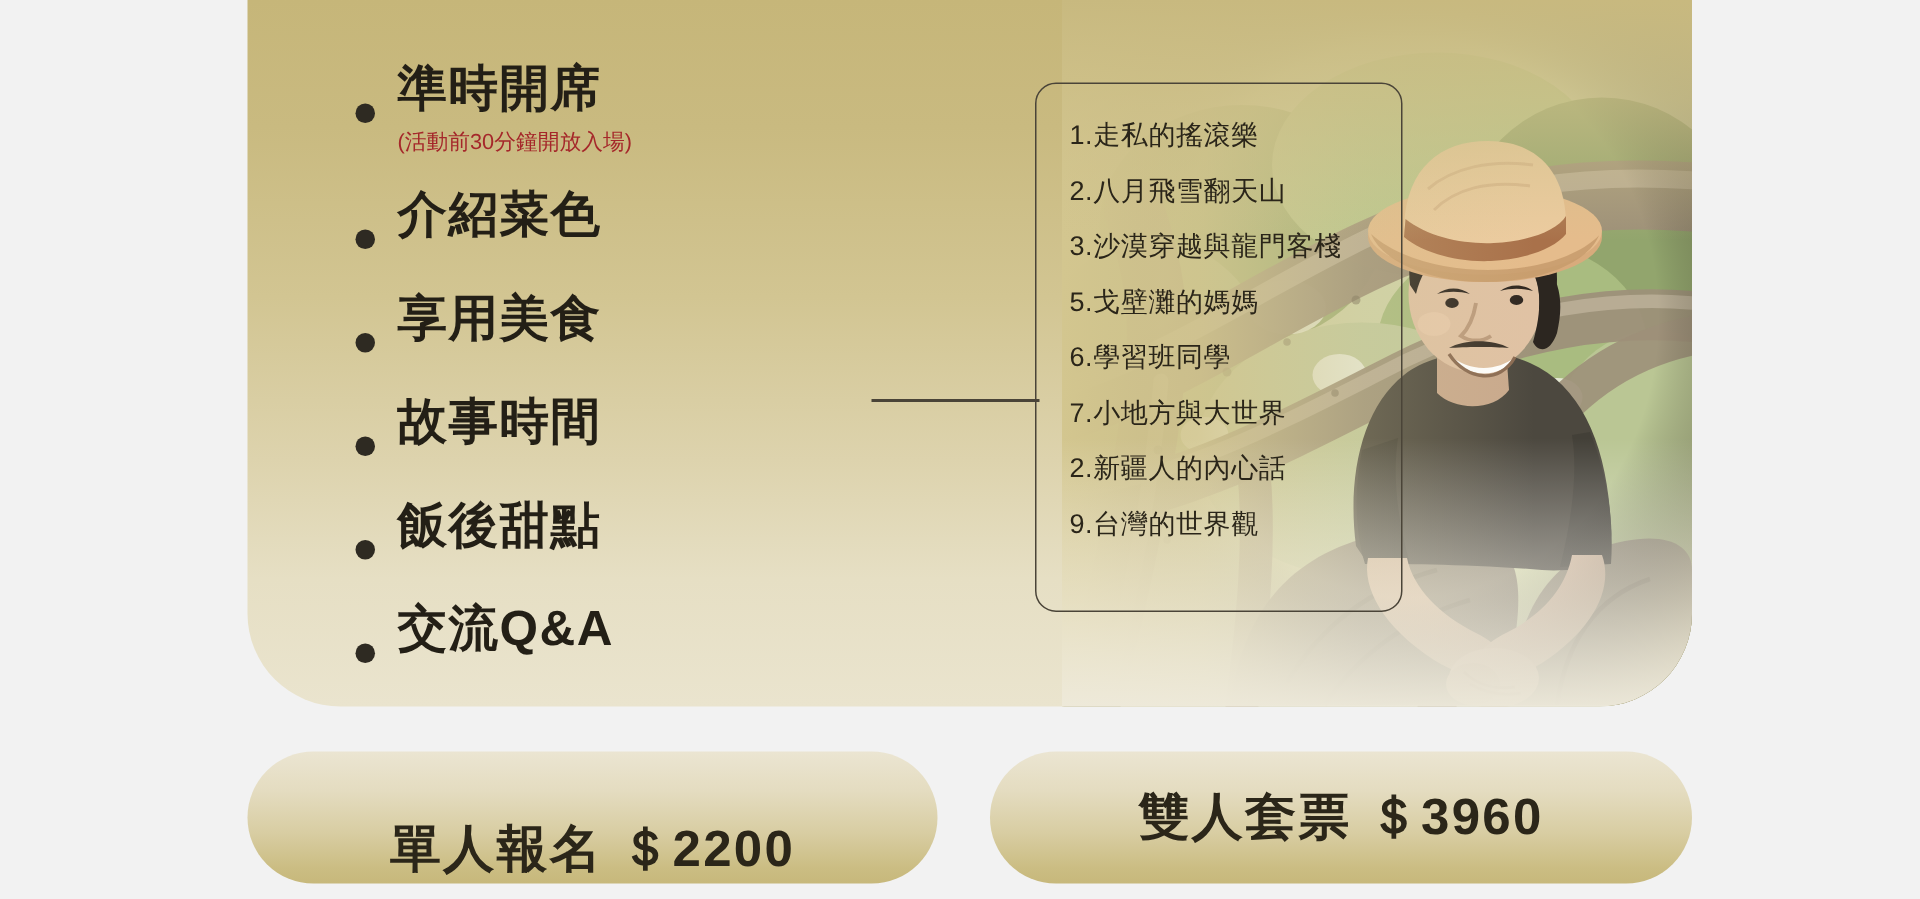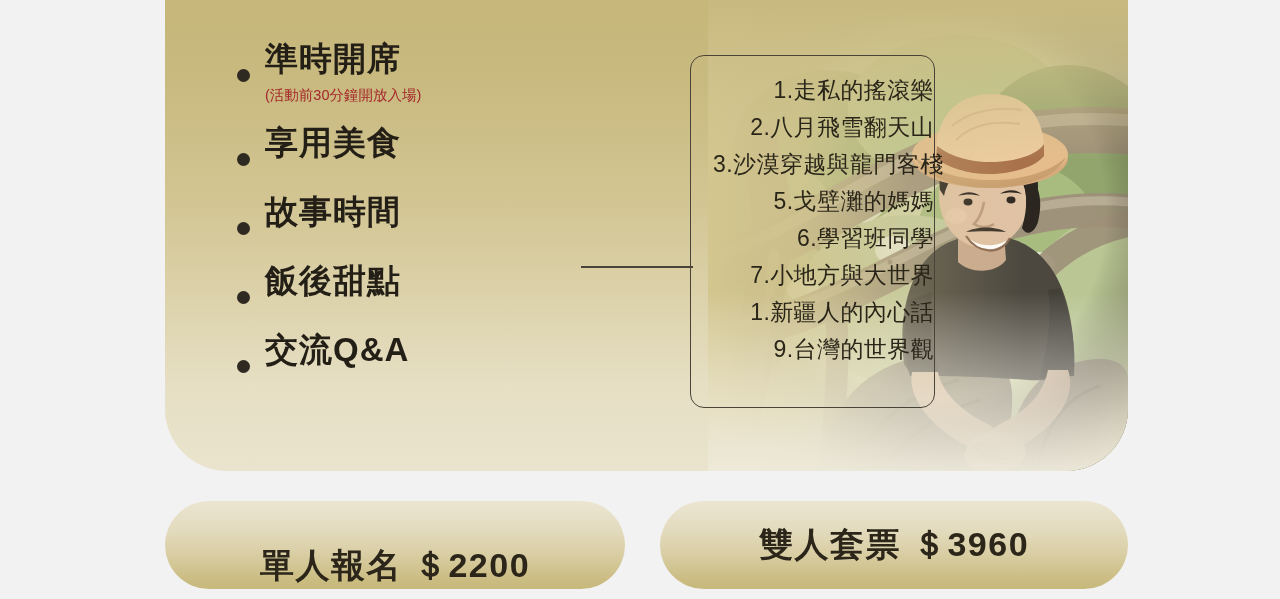--- a/index.html
+++ b/index.html
@@ -110,26 +110,25 @@
     left: 525px;
     top: 55px;
     width: 245px;
     height: 353px;
     box-sizing: border-box;
     border: 1.6px solid #4a4438;
     border-radius: 14px;
     padding: 16px 0 0 22px;
   }
   .story-item {
-    font-size: 23px;
+    font-size: 18px;
     color: #2a2519;
     line-height: 37px;
     letter-spacing: 0.4px;
     white-space: nowrap;
-    text-align: right;
   }
 
   
   .price-btn {
     position: absolute;
     top: 501px;
     height: 88px;
     border-radius: 44px;
     background: linear-gradient(180deg,
         #ebe5d2 0%,
@@ -320,20 +319,24 @@
   </div>
 
   <div id="bullet-list">
 
     <div class="bullet-row">
       <span class="bullet-dot"></span>
       <span class="bullet-text">準時開席</span>
     </div>
     <div class="bullet-note sp-a">(活動前30分鐘開放入場)</div>
 
+    <div class="bullet-row sp-b">
+      <span class="bullet-dot"></span>
+      <span class="bullet-text">介紹菜色</span>
+    </div>
 
     <div class="bullet-row sp-b">
       <span class="bullet-dot"></span>
       <span class="bullet-text">享用美食</span>
     </div>
 
     <div class="bullet-row sp-b">
       <span class="bullet-dot"></span>
       <span class="bullet-text">故事時間</span>
     </div>
@@ -351,21 +354,21 @@
 
   <div id="connector-line"></div>
 
   <div id="story-box">
     <div class="story-item">1.走私的搖滾樂</div>
     <div class="story-item">2.八月飛雪翻天山</div>
     <div class="story-item">3.沙漠穿越與龍門客棧</div>
     <div class="story-item">5.戈壁灘的媽媽</div>
     <div class="story-item">6.學習班同學</div>
     <div class="story-item">7.小地方與大世界</div>
-    <div class="story-item">1.新疆人的內心話</div>
+    <div class="story-item">2.新疆人的內心話</div>
     <div class="story-item">9.台灣的世界觀</div>
   </div>
 
 </div>
 
 <div class="price-btn" id="btn-single">
   <span class="price-label">單人報名 ＄2200</span>
 </div>
 
 <div class="price-btn" id="btn-double">

